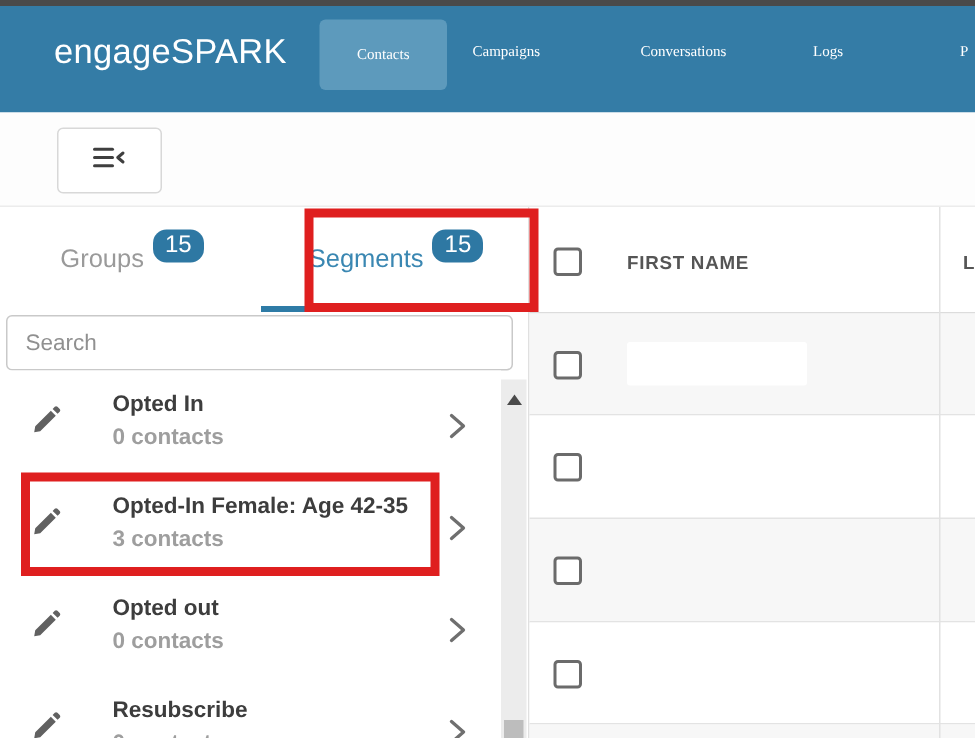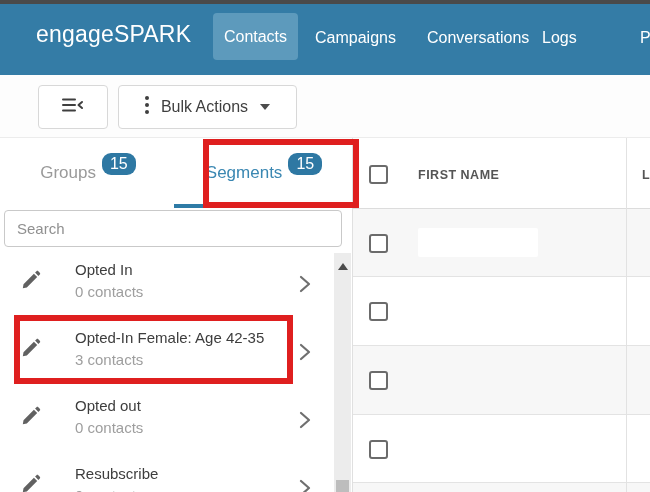--- a/index.html
+++ b/index.html
@@ -9,21 +9,21 @@
   .abs { position:absolute; }
 
   
   #top-strip { left:0; top:0; width:650px; height:4px; background:#4a4a4a; }
 
   
   #navbar { left:0; top:4px; width:650px; height:71px; background:#347ca6; }
   #logo { position:absolute; left:36px; top:17px; color:#fff; font-size:23px; letter-spacing:.2px; white-space:nowrap; }
   #logo .lg-a { font-weight:400; }
   #logo .lg-b { font-weight:400;margin-top:27px; }
-  .nav-item { position:absolute; color:#fff; font-size:16px; white-space:nowrap; top:25px; }
+  .nav-item { position:absolute; color:#fff; font-size:10px; white-space:nowrap; top:25px;font-family:Liberation Serif, serif; }
   .nav-item.active { top:9px; height:47px; border-radius:4px; background:#5d9abc; display:flex; align-items:center; justify-content:center; }
 
   
   #toolbar { left:0; top:75px; width:650px; height:63px; background:#fdfdfd; border-bottom:1px solid #ececec; }
   .tbtn { position:absolute; top:10px; height:44px; background:#fff; border:1px solid #d8d8d8; border-radius:4px; display:flex; align-items:center; justify-content:center; cursor:pointer; }
   #btn-collapse { left:38px; width:70px; }
   #btn-bulk { left:118px; width:179px; gap:12px; color:#3f3f3f; font-size:16px; }
   .caret-down { width:0; height:0; border-left:5px solid transparent; border-right:5px solid transparent; border-top:6px solid #4c4c4c; }
 
   
@@ -33,21 +33,21 @@
   .tab-label { font-size:17px; }
   .badge { background:#2e78a3; color:#fff; font-size:16px; font-weight:400; border-radius:9px; padding:2px 8px; position:relative; top:-9px; }
   #tab-underline { left:174px; top:204px; width:181px; height:4px; background:#2e7ba6; }
 
   
   #search-input { left:4px; top:210px; width:338px; height:37px; border:1px solid #c9c9c9; border-radius:4px; font-size:15px; padding:0 12px; color:#444; font-family:"Liberation Sans", sans-serif; outline:none; }
   #search-input::placeholder { color:#909090; }
 
   
   #segment-list { left:0; top:247px; width:334px; height:245px; overflow:hidden; background:#fff; }
-  .seg-item { position:absolute; left:0; width:364px; height:68px; cursor:pointer; }
+  .seg-item { position:absolute; left:0; width:364px; height:68px; cursor:pointer;font-weight:bold; }
   .seg-pencil { position:absolute; left:21px; top:17px; }
   .seg-title { position:absolute; left:75px; top:8px; font-size:15px; color:#3d3d3d; white-space:nowrap; }
   .seg-count { position:absolute; left:75px; top:30px; font-size:15px; color:#9e9e9e; white-space:nowrap; }
   .seg-chevron { position:absolute; left:299px; top:21px; }
 
   
   #list-scrollbar { left:334px; top:253px; width:17px; height:239px; background:#ececec; }
   #scroll-up-arrow { position:absolute; left:4px; top:10px; width:0; height:0; border-left:5px solid transparent; border-right:5px solid transparent; border-bottom:7px solid #4a4a4a; }
   #scroll-thumb { position:absolute; left:2px; bottom:0; width:13px; height:12px; background:#bdbdbd; }
 
@@ -89,33 +89,20 @@
         <svg width="22" height="16" viewBox="0 0 22 16">
             <g stroke="#3f3f3f" stroke-width="2" stroke-linecap="round" fill="none">
               <line x1="1" y1="2.5" x2="13" y2="2.5"></line>
               <line x1="1" y1="8" x2="13" y2="8"></line>
               <line x1="1" y1="13.5" x2="13" y2="13.5"></line>
               <polyline points="20,5 16.5,8 20,11" stroke-linejoin="round"></polyline>
             </g>
           </svg>
       </span>
     </div>
-    <div class="tbtn" id="btn-bulk">
-      <span>
-        <svg width="4" height="18" viewBox="0 0 4 18">
-            <g fill="#3f3f3f">
-              <circle cx="2" cy="2" r="2"></circle>
-              <circle cx="2" cy="9" r="2"></circle>
-              <circle cx="2" cy="16" r="2"></circle>
-            </g>
-          </svg>
-      </span>
-      <span>Bulk Actions</span>
-      <span class="caret-down"></span>
-    </div>
   </div>
 
   <div class="tab" id="tab-groups">
     <span class="tab-label">Groups</span>
     <span class="badge">15</span>
   </div>
   <div class="tab" id="tab-segments">
     <span class="tab-label">Segments</span>
     <span class="badge">15</span>
   </div>

